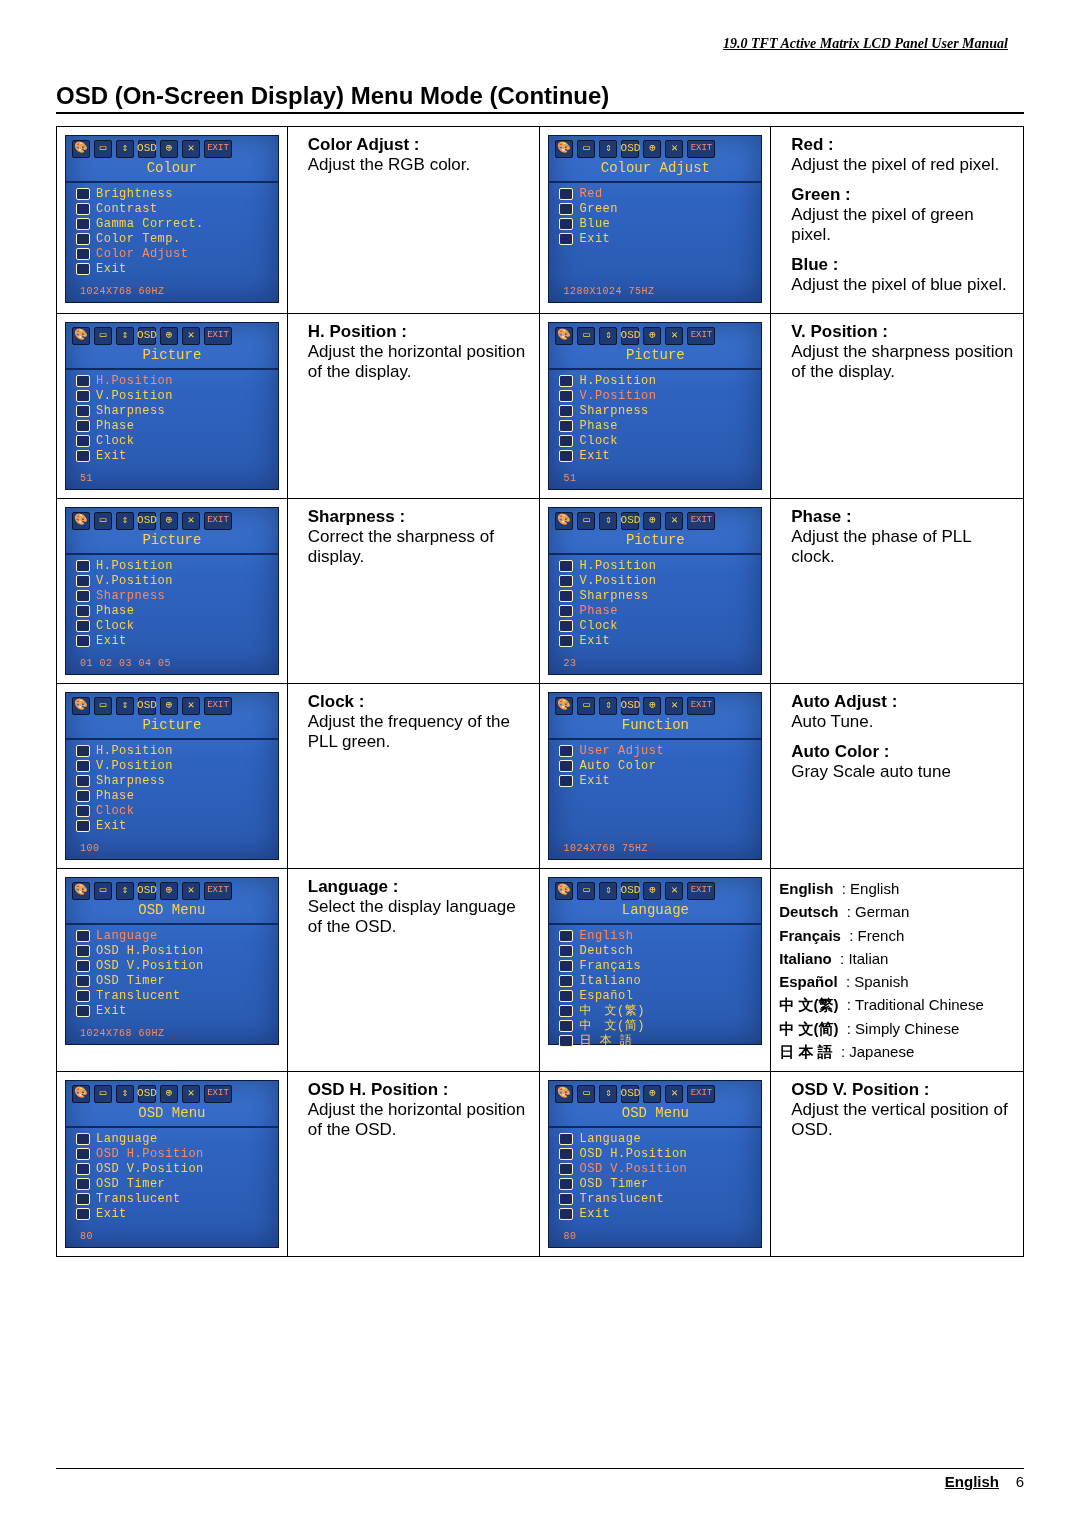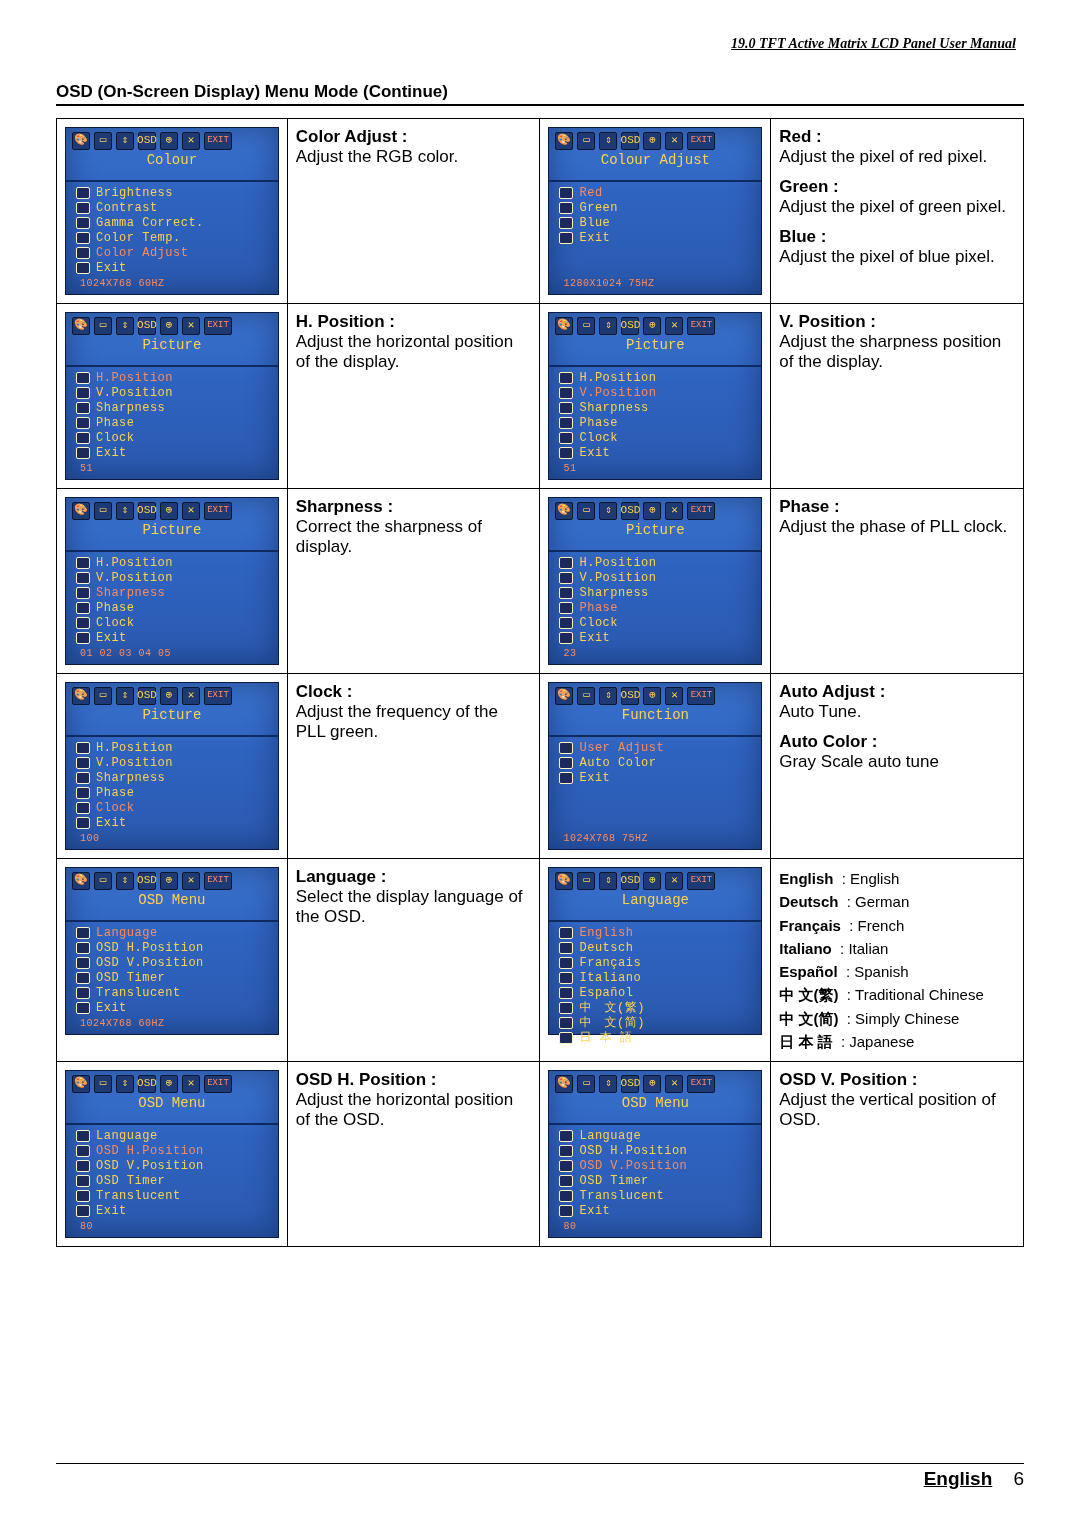--- a/index.html
+++ b/index.html
@@ -6,43 +6,43 @@
   body {
     font-family: Arial, Helvetica, sans-serif;
     background: #fff;
     width: 1080px;
     height: 1528px;
     position: relative;
     padding: 36px 56px;
   }
   .header-area { position: relative; height: 46px; }
   .manual-title {
-    position: absolute; right: 8px; top: 0;
+    position: absolute; right: 16px; top: 0;
     font-style: italic; font-weight: bold;
     font-size: 14px; text-decoration: underline;
     font-family: "Times New Roman", serif;
   }
   .section-title {
-    font-size: 17px; font-weight: bold;
+    font-size: 24px; font-weight: bold;
     border-bottom: 2px solid #000;
     padding-bottom: 2px; margin-bottom: 12px;
   }
   .grid-table {
     border: 1px solid #000;
     border-collapse: collapse;
     width: 100%;
   }
   .grid-table td {
     border: 1px solid #000;
     vertical-align: top;
     padding: 8px;
   }
   .col-shot { width: 210px; padding:6px 8px; }
   .col-desc { width: 230px; font-size: 17px; }
-  .desc-block { margin-bottom: 10px; }
+  .desc-block { margin-bottom: 10px; margin-left: 12px; }
   .desc-label { font-weight: bold; }
 
   .osd {
     background: linear-gradient(180deg,#3b74d0 0%,#2f63c0 40%,#2a5ab0 100%);
     border:1px solid #0a1a40;
     font-family: "Courier New", monospace;
     color:#ffd24a;
     font-size:13px;
     line-height:1.25;
     position:relative;
@@ -54,21 +54,21 @@
   }
   .tab {
     width:18px;height:18px; background:#1d3a74;
     border:1px solid #0a1530; border-radius:2px;
     display:flex;align-items:center;justify-content:center;
     font-size:11px; color:#ffd24a;
   }
   .tab.exit{ width:28px; font-size:9px; color:#ff8a6a;}
   .osd-title {
     text-align:center; font-size:14px; color:#ffd24a;
-    border-bottom:2px solid #0f2a60; padding-bottom:10px; margin-bottom:4px;
+    border-bottom:2px solid #0f2a60; padding-bottom:3px; margin-bottom:4px;
   }
   .osd-list { padding:0 10px; }
   .osd-item {
     display:flex; gap:6px; align-items:center;
     color:#ffd24a; font-size:12px;
     letter-spacing:0.5px;
   }
   .osd-item.sel { color:#ff8a5a;align-items:center; }
   .osd-icon{
     width:14px;height:12px; border:1px solid #fff3c0;
@@ -80,21 +80,21 @@
     position:absolute; bottom:4px; left:14px;
     color:#ff8a5a; font-size:10px; letter-spacing:0.5px;
   }
 
   .lang-table { font-size:15px; line-height:1.55;}
   .lang-table b { font-weight:bold; }
 
   .page-footer{
     position:absolute; bottom:38px; left:56px; right:56px;
     border-top:1px solid #000; padding-top:4px;
-    font-size:19px; text-align:right;
+    font-size:15px; text-align:right;
   }
   .page-footer b{ text-decoration:underline; }
 </style>
 </head>
 <body>
 
 <div class="header-area">
   <div class="manual-title">19.0 TFT Active Matrix LCD Panel User Manual</div>
 </div>
 <div class="section-title">OSD (On-Screen Display) Menu Mode (Continue)</div>

